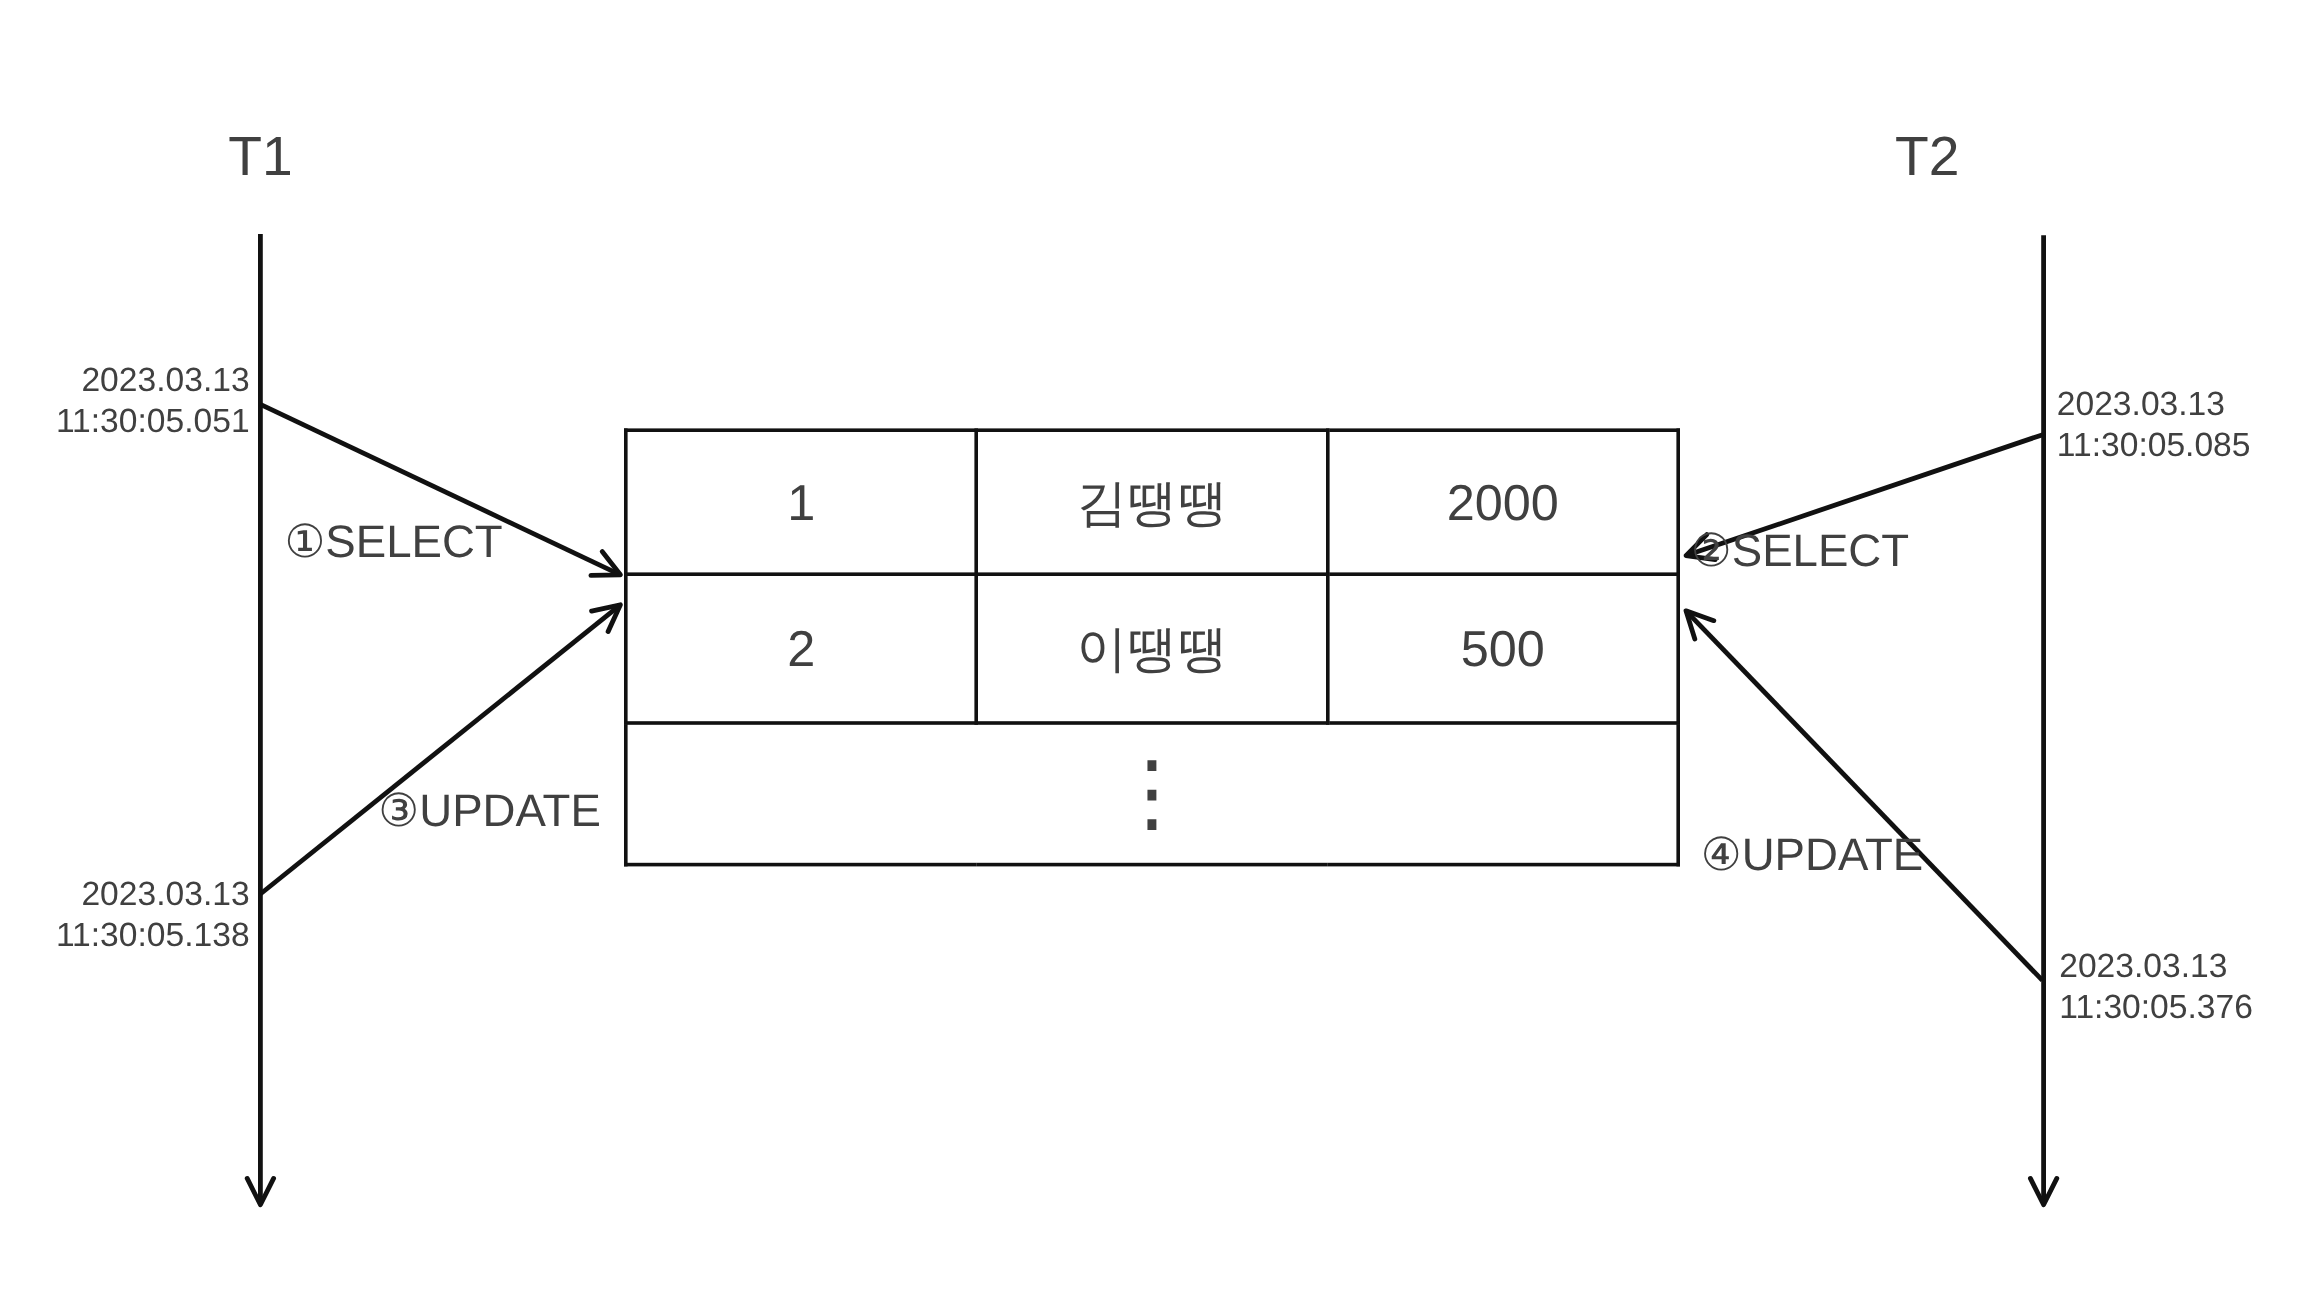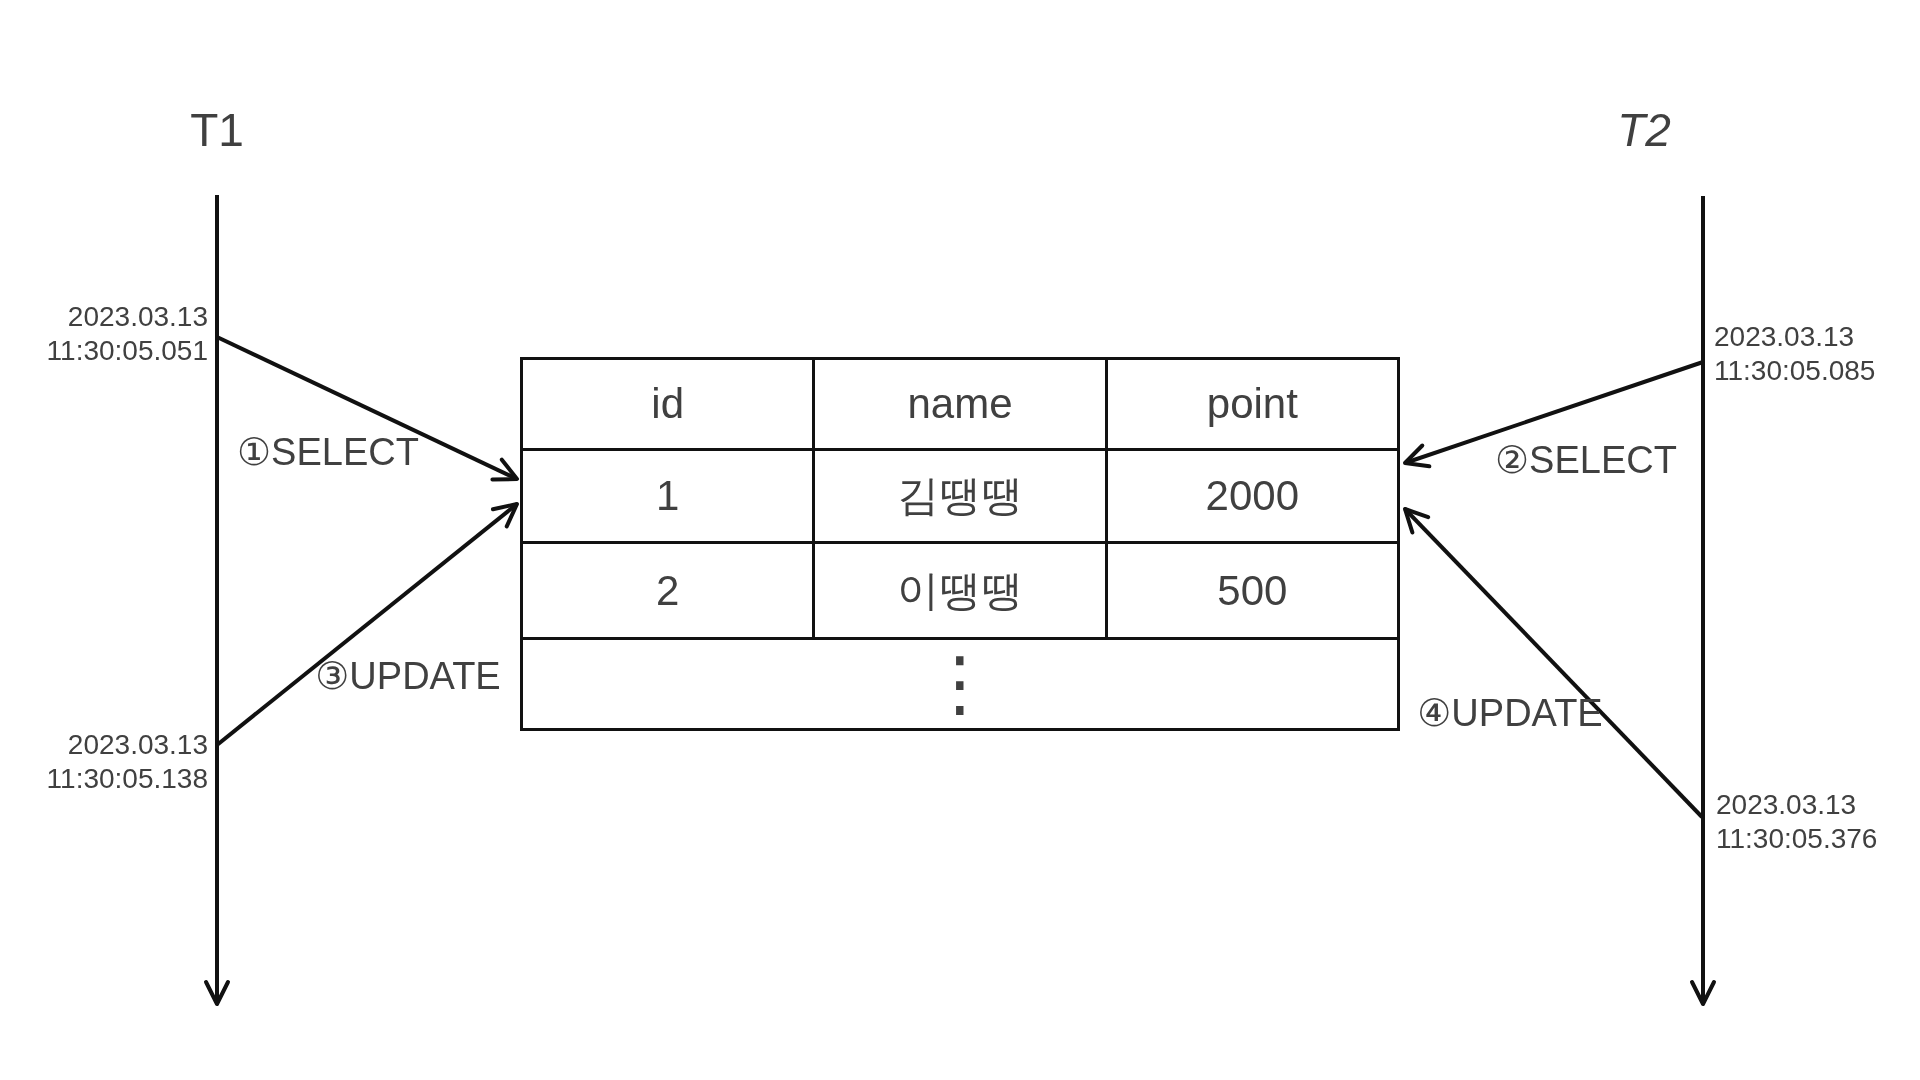--- a/index.html
+++ b/index.html
@@ -72,21 +72,21 @@
     <line x1="217" y1="195" x2="217" y2="1004" stroke="#111111" stroke-width="4" marker-end="url(#arrowV)"></line>
     <line x1="1703" y1="196" x2="1703" y2="1004" stroke="#111111" stroke-width="4" marker-end="url(#arrowV)"></line>
 
     <line x1="217" y1="337" x2="517" y2="479" stroke="#111111" stroke-width="4" marker-end="url(#arrowV)"></line>
     <line x1="217" y1="745" x2="517" y2="504" stroke="#111111" stroke-width="4" marker-end="url(#arrowV)"></line>
     <line x1="1703" y1="362" x2="1405" y2="463" stroke="#111111" stroke-width="4" marker-end="url(#arrowV)"></line>
     <line x1="1702" y1="817" x2="1405" y2="509" stroke="#111111" stroke-width="4" marker-end="url(#arrowV)"></line>
   </svg>
 
   <div class="abs tx-label" style="left:217px;top:107px;">T1</div>
-  <div class="abs tx-label" style="left:1644px;top:107px;font-style:italic;">T2</div>
+  <div class="abs tx-label" style="left:1606px;top:107px;">T2</div>
 
   <div class="abs timestamp right" style="left:0px;top:300px;width:208px;">
     <div>2023.03.13</div>
     <div>11:30:05.051</div>
   </div>
   <div class="abs timestamp right" style="left:0px;top:728px;width:208px;">
     <div>2023.03.13</div>
     <div>11:30:05.138</div>
   </div>
 
@@ -94,30 +94,25 @@
     <div>2023.03.13</div>
     <div>11:30:05.085</div>
   </div>
   <div class="abs timestamp left" style="left:1716px;top:788px;">
     <div>2023.03.13</div>
     <div>11:30:05.376</div>
   </div>
 
   <div class="abs op-label" style="left:328px;top:452px;">①SELECT</div>
   <div class="abs op-label" style="left:408px;top:676px;">③UPDATE</div>
-  <div class="abs op-label" style="left:1586px;top:460px;">②SELECT</div>
+  <div class="abs op-label" style="left:1500px;top:460px;">②SELECT</div>
   <div class="abs op-label" style="left:1510px;top:713px;text-align:center;">④UPDATE</div>
 
   <table class="db">
     <tbody>
-      <tr class="hdr">
-        <td>id</td>
-        <td>name</td>
-        <td>point</td>
-      </tr>
       <tr class="r1">
         <td>1</td>
         <td>김땡땡</td>
         <td>2000</td>
       </tr>
       <tr class="r2">
         <td>2</td>
         <td>이땡땡</td>
         <td>500</td>
       </tr>

